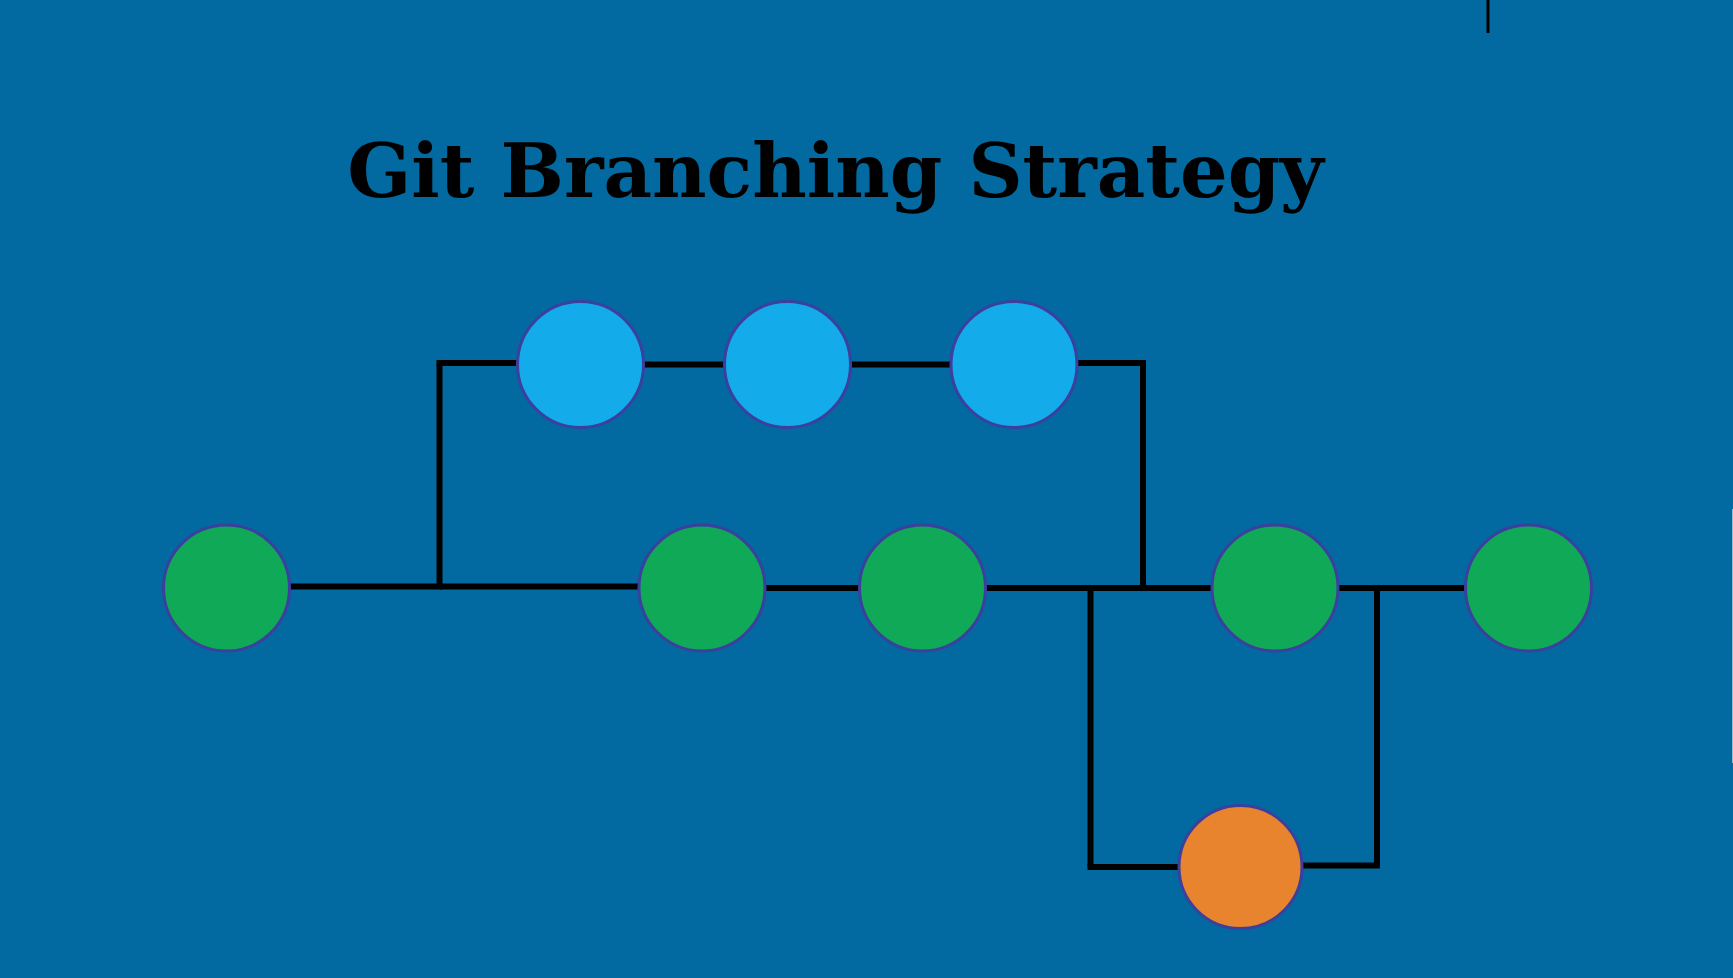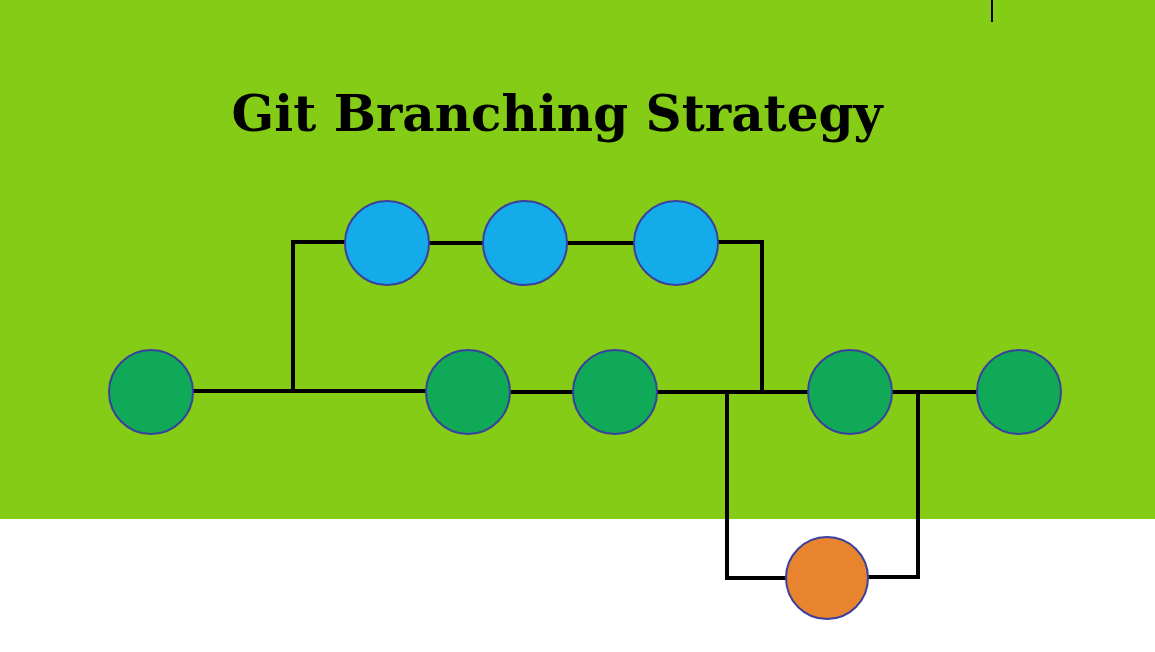--- a/index.html
+++ b/index.html
@@ -10,22 +10,22 @@
   }
   body {
     width: 1155px;
     height: 652px;
     overflow: hidden;
     font-family: "Liberation Serif", serif;
   }
   #canvas {
     position: relative;
     width: 1155px;
-    height: 519px;
-    background: #84cc16;
+    height: 652px;
+    background: #0369a1;
   }
   #diagram-svg {
     position: absolute;
     left: 0;
     top: 0;
     width: 1155px;
     height: 652px;
     display: block;
   }
   .diagram-title {

